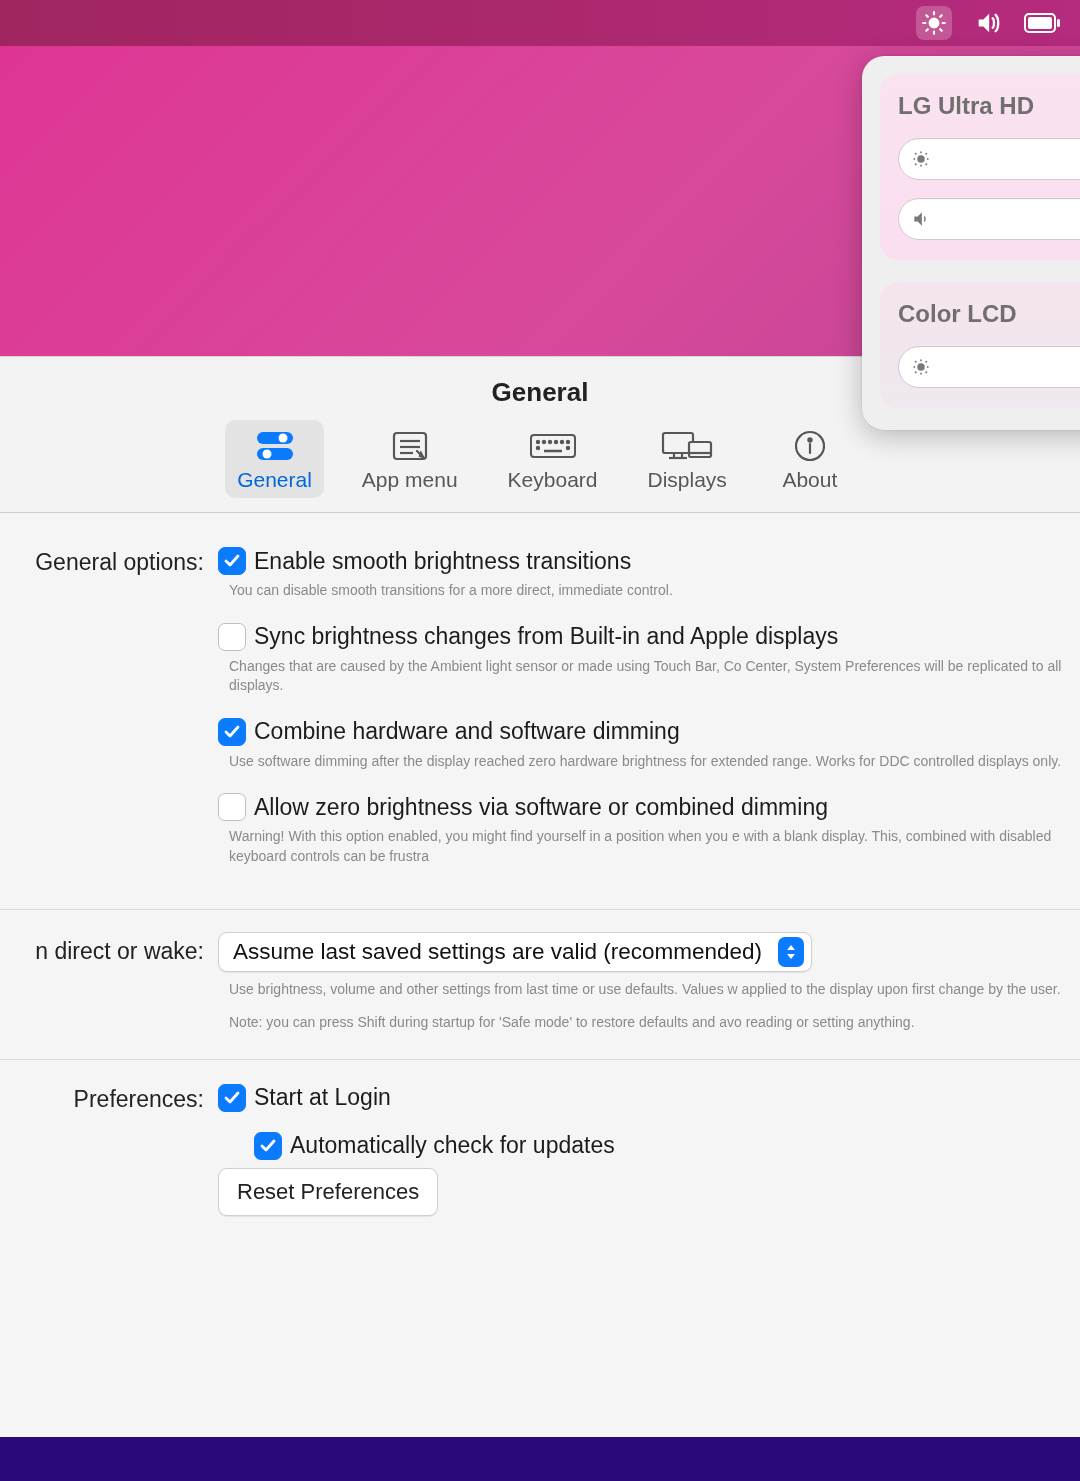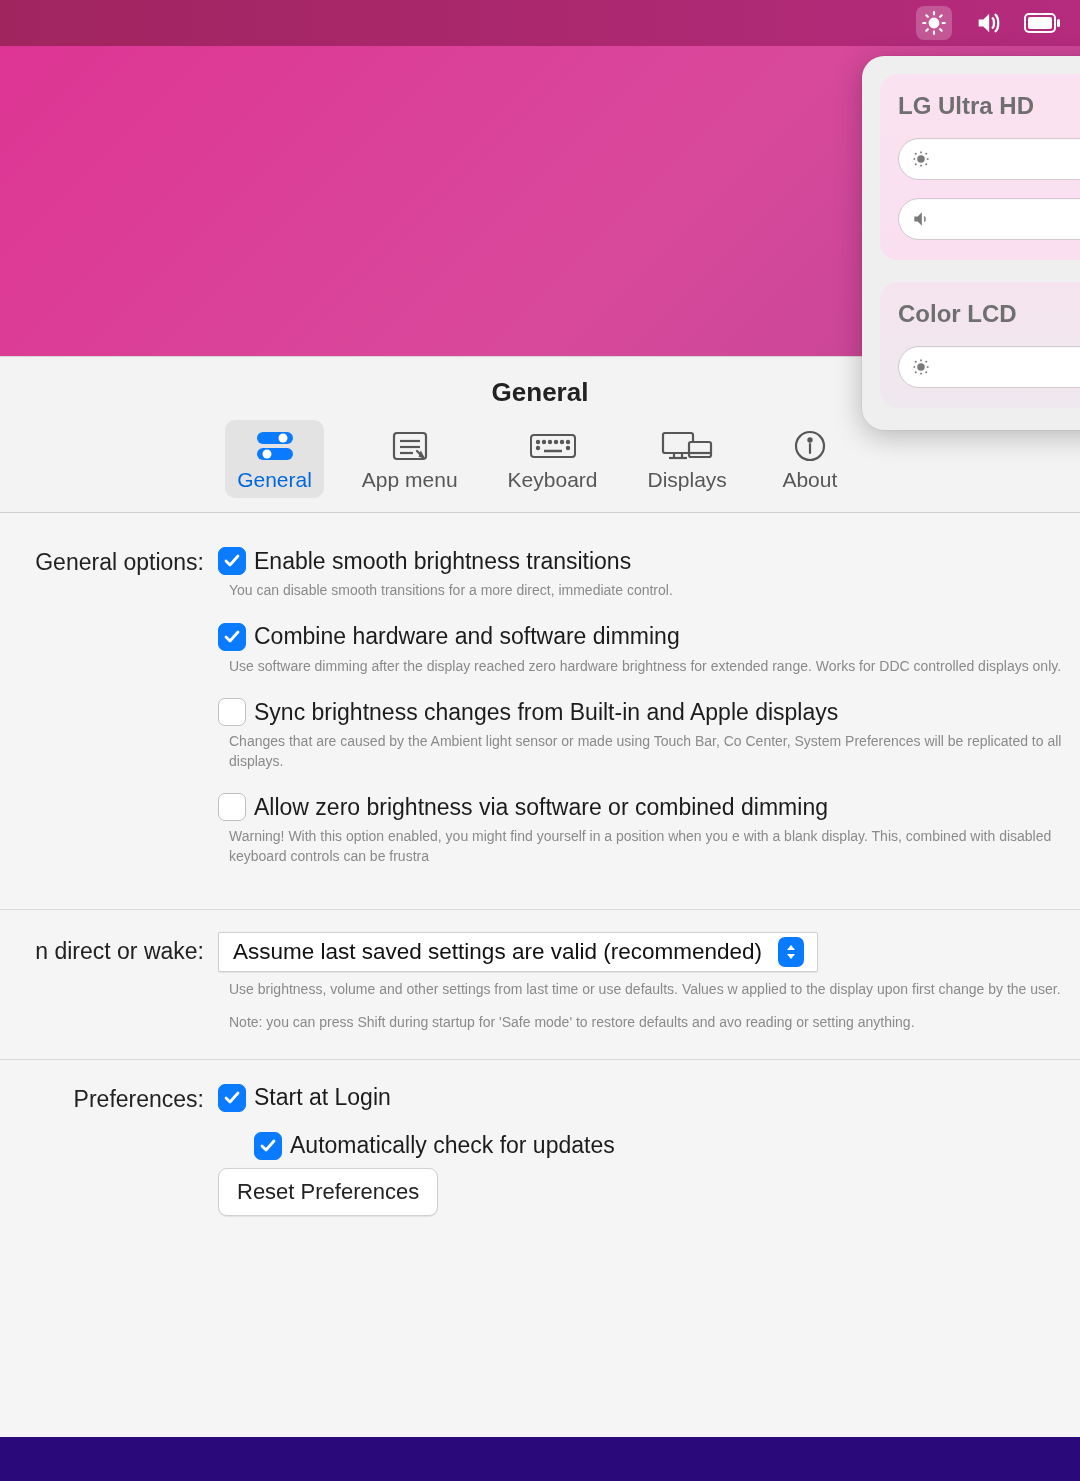--- a/index.html
+++ b/index.html
@@ -152,23 +152,23 @@
   .helptext.last { margin-bottom: 0; }
 
   .select-row {
     margin-bottom: 8px;
   }
   .select {
     display: inline-flex;
     align-items: center;
     background: #fff;
     border: 1px solid #d0d0d0;
-    border-radius: 2px;
+    border-radius: 9px;
     height: 40px;
-    padding: 0 13px 0 14px;
+    padding: 0 7px 0 14px;
     font-size: 22.5px;
     color: #111;
     box-shadow: 0 0.5px 1px rgba(0,0,0,0.08);
   }
   .select-arrows {
     width: 26px;
     height: 30px;
     background: #0a7aff;
     border-radius: 7px;
     margin-left: 16px;
@@ -368,38 +368,38 @@
                   <path d="M3 9l4 4 8-9" stroke="#fff" stroke-width="2.8" fill="none" stroke-linecap="round" stroke-linejoin="round"></path>
                 </svg>
             </div>
             <span>Enable smooth brightness transitions</span>
           </div>
           <div class="helptext">You can disable smooth transitions for a more direct, immediate control.</div>
         </div>
 
         <div class="opt">
           <div class="check-row">
+            <div class="checkbox">
+              
+            </div>
+            <span>Sync brightness changes from Built-in and Apple displays</span>
+          </div>
+          <div class="helptext">Changes that are caused by the Ambient light sensor or made using Touch Bar, Co Center, System Preferences will be replicated to all displays.</div>
+        </div>
+
+        <div class="opt">
+          <div class="check-row">
             <div class="checkbox checked">
               <svg width="18" height="18" viewBox="0 0 18 18">
                   <path d="M3 9l4 4 8-9" stroke="#fff" stroke-width="2.8" fill="none" stroke-linecap="round" stroke-linejoin="round"></path>
                 </svg>
             </div>
             <span>Combine hardware and software dimming</span>
           </div>
           <div class="helptext">Use software dimming after the display reached zero hardware brightness for extended range. Works for DDC controlled displays only.</div>
-        </div>
-
-        <div class="opt">
-          <div class="check-row">
-            <div class="checkbox">
-              
-            </div>
-            <span>Sync brightness changes from Built-in and Apple displays</span>
-          </div>
-          <div class="helptext">Changes that are caused by the Ambient light sensor or made using Touch Bar, Co Center, System Preferences will be replicated to all displays.</div>
         </div>
 
         <div class="opt">
           <div class="check-row">
             <div class="checkbox">
               
             </div>
             <span>Allow zero brightness via software or combined dimming</span>
           </div>
           <div class="helptext last">Warning! With this option enabled, you might find yourself in a position when you e with a blank display. This, combined with disabled keyboard controls can be frustra</div>

